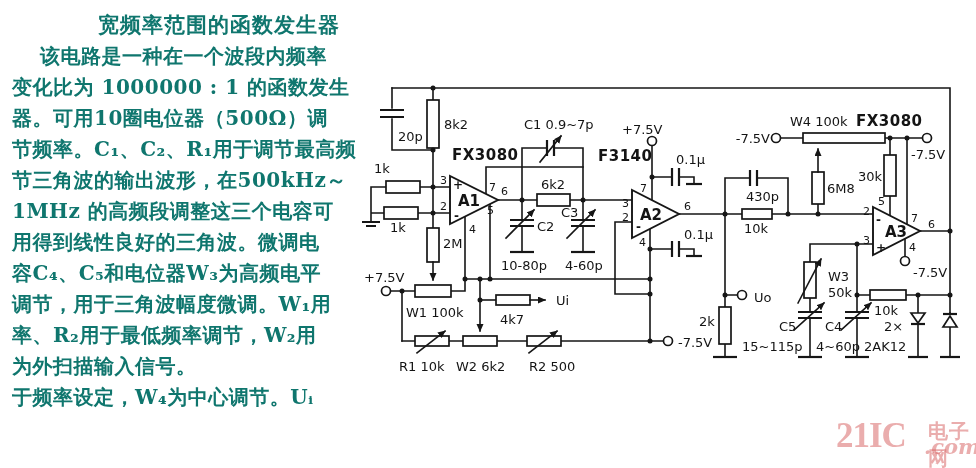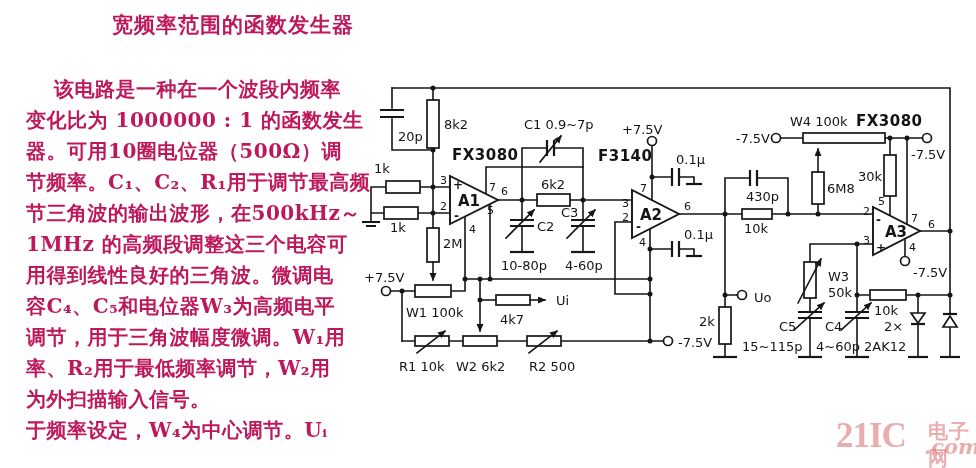--- a/index.html
+++ b/index.html
@@ -1,24 +1,24 @@
 <!DOCTYPE html>
 <html><head>
 <meta charset="utf-8">
 <style>
   html,body{margin:0;padding:0;background:#e8e8e8;}
   .page{position:relative;width:976px;height:468px;background:#ffffff;overflow:hidden;
         font-family:"DejaVu Sans",sans-serif;color:#141414;}
   
-  .article{position:absolute;left:26px;top:8px;width:344px;
-           font-family:"DejaVu Serif","DejaVu Sans",serif;font-weight:700;color:#be185d;}
+  .article{position:absolute;left:12px;top:8px;width:344px;
+           font-family:"DejaVu Serif","DejaVu Sans",serif;font-weight:700;color:#0f766e;}
   .article .title{height:33px;line-height:33px;font-size:21px;padding-left:86px;
                   letter-spacing:1px;white-space:nowrap;}
   .article .ln{height:31px;line-height:31px;font-size:20px;letter-spacing:.5px;white-space:nowrap;}
-  .article .ln.first{text-indent:28px;margin-top:33px;}
+  .article .ln.first{text-indent:28px;}
   
   svg.sch{position:absolute;left:0;top:0;}
   .w{stroke:#161616;stroke-width:1.6;fill:none;stroke-linecap:square;}
   .w2{stroke:#161616;stroke-width:2.2;fill:none;stroke-linecap:butt;}
   .cmp{fill:#ffffff;stroke:#161616;stroke-width:1.7;}
   .tri{fill:#ffffff;stroke:#161616;stroke-width:1.9;stroke-linejoin:miter;}
   .dot{fill:#161616;stroke:none;}
   .term{fill:#ffffff;stroke:#161616;stroke-width:1.7;}
   .dio{fill:#ffffff;stroke:#161616;stroke-width:1.7;}
   text{fill:#141414;font-family:"DejaVu Sans",sans-serif;}

